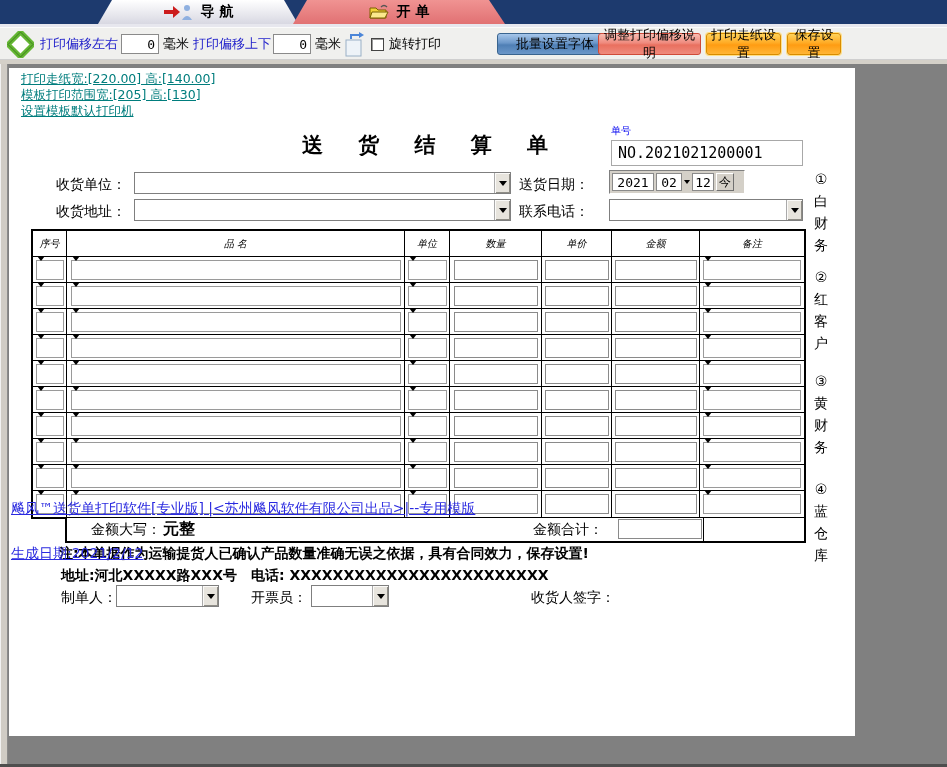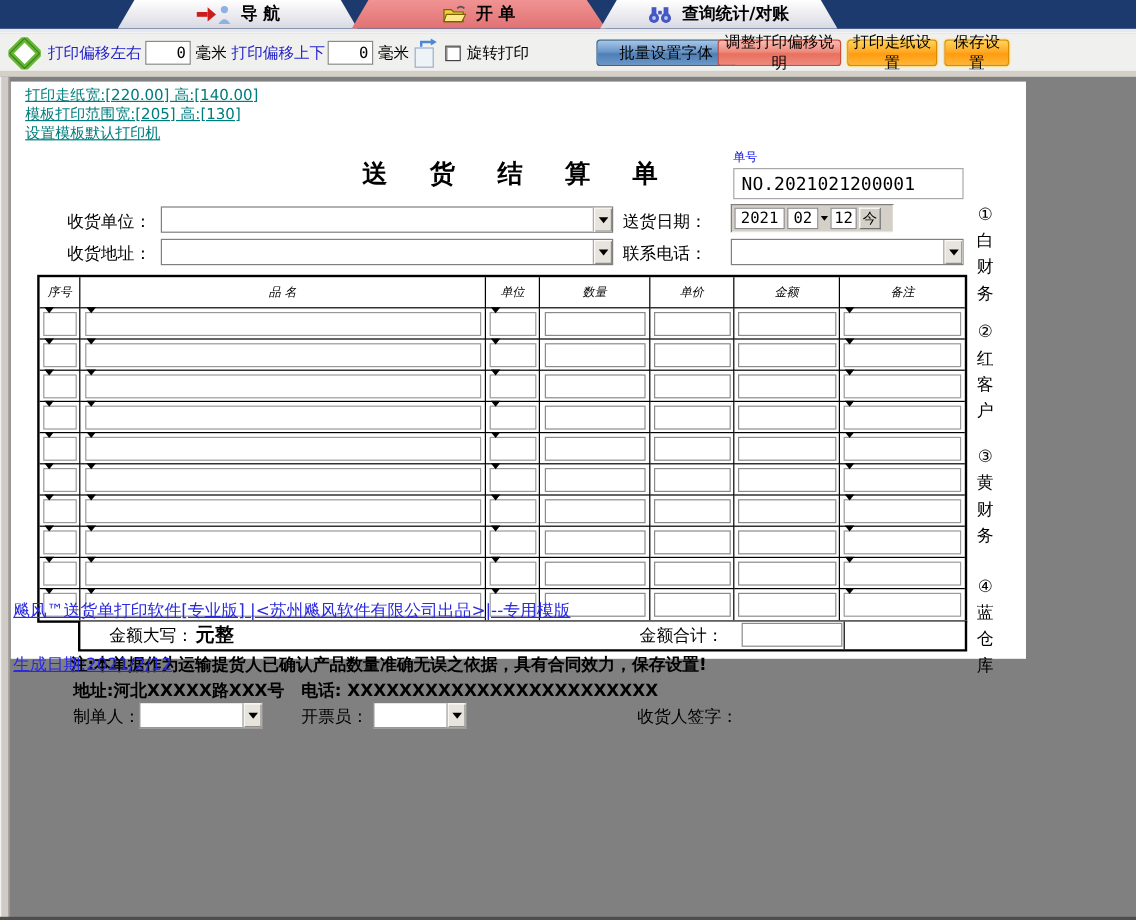--- a/index.html
+++ b/index.html
@@ -25,21 +25,21 @@
   .chk { width:13px; height:13px; border:1px solid #444; background:#fff; box-shadow:inset 1px 1px 0 #9a9a9a; }
   .tb-btn { height:22px; font-size:13px; color:#000; border-radius:3px; cursor:pointer; display:flex; align-items:center; justify-content:center; padding:0 4px; width:100%; }
   .btn-blue   { background:linear-gradient(#a6c6ea 0%,#6b97c9 45%,#4f7fb5 55%,#6b97c9 100%); border:1px solid #39648f; }
   .btn-red    { background:linear-gradient(#f8bcb2 0%,#ef8a7d 45%,#e9705f 55%,#ef8a7d 100%); border:1px solid #cf4a39; }
   .btn-orange { background:linear-gradient(#ffd35b 0%,#ffaa24 45%,#ff9c12 55%,#ffb637 100%); border:1px solid #d98c00; box-shadow:0 0 0 1px #ffdf86; }
 
   
   .workarea { position:absolute; left:0; top:60px; width:947px; height:707px; background:#808080; border-top:4px solid #d4d0c8; }
   .left-rail { position:absolute; left:0; top:0; width:8px; height:707px; background:#d0ccc5; border-right:1px solid #8b8b8b; border-left:1px solid #f2f2f2; }
   .bottom-rail { position:absolute; left:0; bottom:0; width:947px; height:3px; background:#4e4e4e; }
-  .page { position:absolute; left:9px; top:4px; width:846px; height:481px; background:#fff; }
+  .page { position:absolute; left:9px; top:4px; width:846px; height:668px; background:#fff; }
 
   .abs { position:absolute; }
   .link { color:#007d7d; text-decoration:underline; font-size:12.5px; cursor:pointer; display:block; line-height:16px; }
   .doc-title { left:0; top:26px; width:846px; text-align:center; font-size:27px; font-weight:bold; font-family:"DejaVu Serif","Liberation Serif",serif; }
   .doc-sub   { left:0; top:63px; width:846px; text-align:center; font-size:21px; font-weight:bold; letter-spacing:14px; font-family:"DejaVu Serif","Liberation Serif",serif; }
   .f14 { font-size:14px; color:#000; }
   .blue-note { color:#2a2ae0; text-decoration:underline; font-size:14px; white-space:nowrap; }
 
   
   .combo { position:absolute; height:22px; background:#fff; border:1px solid #7f7f7f; display:flex; }
@@ -91,32 +91,20 @@
     </svg>
     <span>导 航</span>
   </div>
   <div class="tab tab-active" style="left:293px; width:212px; clip-path:polygon(14px 0,196px 0,212px 100%,0 100%);">
     <svg width="20" height="16" viewBox="0 0 20 16">
       <path d="M1 4 h6 l2 2 h8 v8 h-16 z" fill="#f2d138" stroke="#7a6200" stroke-width="1"></path>
       <path d="M3 8 h16 l-3 6 h-15 z" fill="#fbe98c" stroke="#7a6200" stroke-width="1"></path>
       <path d="M12 3 q3 -3 6 0" fill="none" stroke="#555" stroke-width="1.4"></path>
     </svg>
     <span>开 单</span>
-  </div>
-  <div class="tab tab-plain" style="left:500px; width:198px; clip-path:polygon(14px 0,184px 0,198px 100%,0 100%);">
-    <svg width="20" height="15" viewBox="0 0 20 15">
-      <circle cx="5" cy="10" r="4.2" fill="#4457c4"></circle>
-      <circle cx="15" cy="10" r="4.2" fill="#4457c4"></circle>
-      <rect x="3" y="1" width="4" height="6" fill="#4457c4"></rect>
-      <rect x="13" y="1" width="4" height="6" fill="#4457c4"></rect>
-      <rect x="8.5" y="4" width="3" height="3" fill="#4457c4"></rect>
-      <circle cx="5" cy="10" r="1.6" fill="#b9c4f2"></circle>
-      <circle cx="15" cy="10" r="1.6" fill="#b9c4f2"></circle>
-    </svg>
-    <span>查询统计/对账</span>
   </div>
 </div>
 <div class="tabstrip"></div>
 
 <div class="toolbar">
   <div class="tb-abs" style="left:7px;">
     <svg width="27" height="27" viewBox="0 0 27 27">
       <polygon points="13.5,1 26,13.5 13.5,26 1,13.5" fill="#ffffff" stroke="#64b633" stroke-width="5"></polygon>
       <polygon points="13.5,1 26,13.5 13.5,26 1,13.5" fill="none" stroke="#3d7f1c" stroke-width="1"></polygon>
     </svg>

